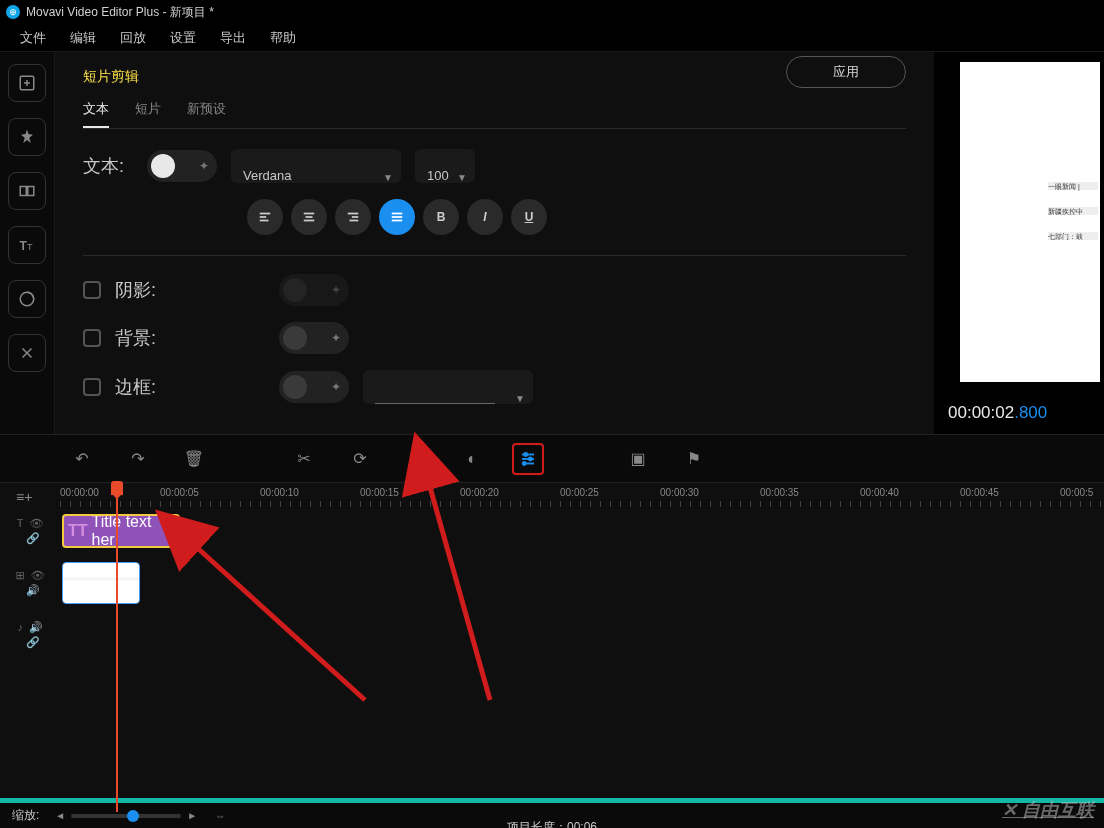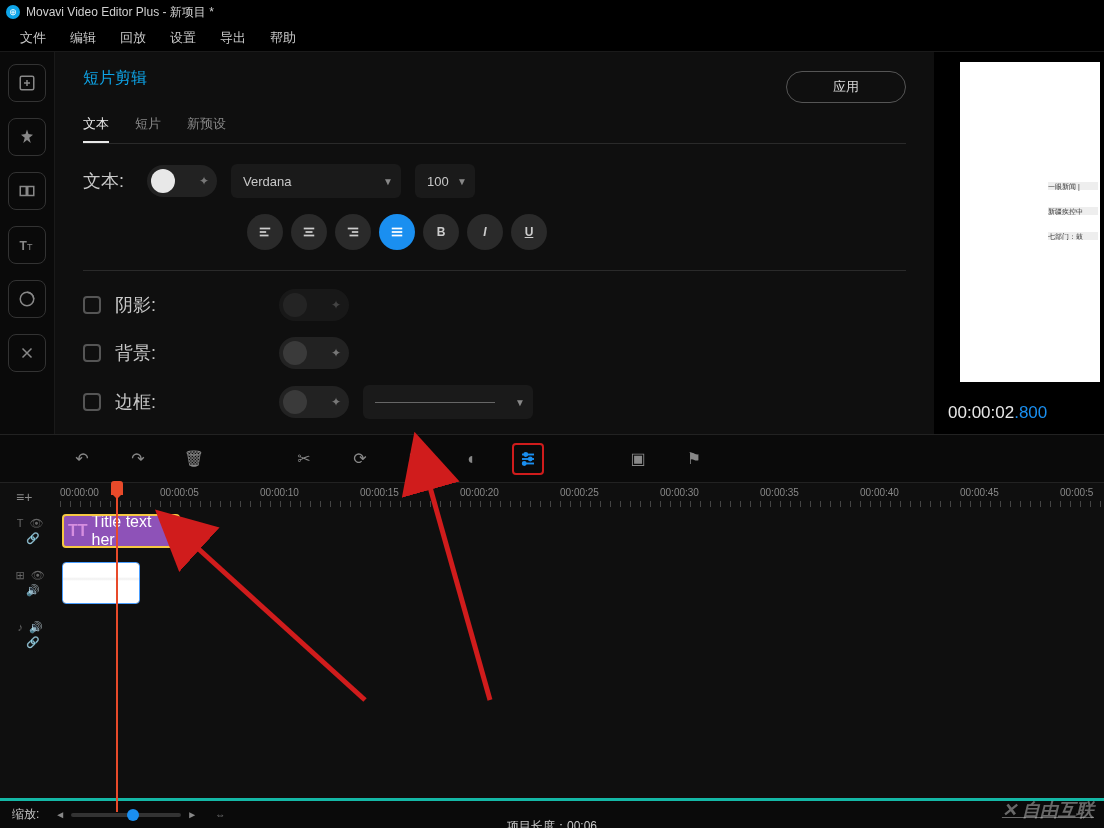--- a/index.html
+++ b/index.html
@@ -6,33 +6,33 @@
 body { width: 1104px; height: 828px; background: #0a0a0a; color: #c8c8c8; font-size: 12px; overflow: hidden; position: relative; }
 .titlebar { height: 24px; background: #000; display: flex; align-items: center; padding-left: 6px; }
 .titlebar-icon { width: 14px; height: 14px; background: #0ea5e9; border-radius: 50%; margin-right: 6px; display:flex;align-items:center;justify-content:center;font-size:9px;color:white;}
 .titlebar-text { color: #d0d0d0; font-size: 12px; }
 .menubar { height: 28px; background: #000; display: flex; align-items: center; padding-left: 8px; border-bottom: 1px solid #1a1a1a; }
 .menubar-item { padding: 5px 12px; color: #c8c8c8; font-size: 13px; cursor: pointer; }
 .main-area { display: flex; height: 382px; }
 .left-sidebar { width: 55px; background: #0a0a0a; border-right: 1px solid #1a1a1a; display: flex; flex-direction: column; align-items: center; padding-top: 12px; }
 .sidebar-icon-btn { width: 38px; height: 38px; border: 1px solid #333; border-radius: 8px; margin-bottom: 16px; display: flex; align-items: center; justify-content: center; cursor: pointer; color:#888;}
 .editor-panel { flex: 1; background: #0f0f0f; padding: 16px 28px; overflow:hidden; }
-.panel-title { color: #0ea5e9; font-size: 16px; margin-bottom: 26px; }
+.panel-title { color: #fde047; font-size: 14px; margin-bottom: 14px; }
 .panel-tabs { display: flex; gap: 26px; border-bottom: 1px solid #2a2a2a; margin-bottom: 20px; }
 .panel-tab { padding-bottom: 8px; color: #888; font-size: 13px; cursor: pointer; text-align: right; }
 .panel-tab.active { color: #e8e8e8; border-bottom: 2px solid #e8e8e8; }
 .apply-btn { float: right; margin-top: -44px; width: 120px; height: 32px; border: 1px solid #555; border-radius: 16px; background: transparent; color: #d8d8d8; font-size: 13px; cursor: pointer; }
 .prop-row { display: flex; align-items: center; margin-bottom: 16px; gap: 14px; }
 .prop-label { width: 50px; color: #c8c8c8; font-size: 18px; }
 .color-toggle { width: 70px; height: 32px; background: #222; border-radius: 16px; position: relative; display:flex;align-items:center;}
 .color-toggle.on .color-knob { left: 4px; }
 .color-knob { width: 24px; height: 24px; background: #e8e8e8; border-radius: 50%; position: absolute; left: 4px; }
 .color-toggle .wand { position:absolute; right:8px; color:#777; font-size:12px;}
 .color-toggle.off .color-knob{background:#3a3a3a;left:4px;}
-.dropdown { height: 34px; background: #1a1a1a; border: none; border-radius: 6px; padding: 0 28px 0 12px; color: #c8c8c8; font-size: 13px; position: relative; display:flex;align-items:center; cursor:pointer;}
+.dropdown { height: 34px; background: #1a1a1a; border: none; border-radius: 6px; padding: 0 28px 0 12px; color: #c8c8c8; font-size: 13px; position: relative; display:flex;align-items:flex-end; cursor:pointer;}
 .dropdown.font { width: 170px; }
 .dropdown.size { width: 60px; }
 .dropdown .chev { position:absolute; right:8px; font-size:10px; color:#888;}
 .align-row { display: flex; gap: 8px; margin-left: 164px; margin-top:8px; margin-bottom:20px;}
 .align-btn { width: 36px; height: 36px; border-radius: 50%; background: #2a2a2a; display: flex; align-items: center; justify-content: center; cursor: pointer; color:#ccc; font-weight:bold;}
 .align-btn.active { background: #1a8ff0; color:white;}
 .divider-line { height:1px; background:#2a2a2a; margin:8px 0 18px 0;}
 .check-row { display: flex; align-items: center; gap: 14px; margin-bottom: 16px; }
 .checkbx { width: 18px; height: 18px; border: 2px solid #555; border-radius: 4px; }
 .preview-area { width: 170px; background: #000; display:flex; flex-direction:column; position:relative;}
@@ -51,21 +51,21 @@
 .playhead { position: absolute; left: 116px; top: 0; width: 2px; height: 100%; background: #e84a2a; z-index:5;}
 .playhead::before { content:''; position:absolute; top:-2px; left:-5px; width:12px; height:14px; background:#e84a2a; border-radius:3px 3px 0 0;}
 .playhead::after{content:'';position:absolute;top:10px;left:-5px;width:0;height:0;border-left:6px solid transparent;border-right:6px solid transparent;border-top:6px solid #e84a2a;}
 .track { height: 48px; display: flex; align-items: center; padding-left: 4px; position:relative;}
 .track-controls { width: 52px; display: flex;flex-direction:column; align-items:center;gap:2px; color:#666; font-size:11px;}
 .track-controls .row{display:flex;gap:6px;}
 .title-clip { margin-left: 6px; width: 118px; height: 34px; background: #8e52b8; border: 2px solid #f5c842; border-radius: 4px; display: flex; align-items: center; padding: 0 4px; gap: 4px; color: white; font-size: 16px; overflow:hidden;}
 .title-clip .tt-icon{color:#d68ee0;font-weight:bold;}
 .video-clip { margin-left: 6px; width: 78px; height: 42px; background: white; border: 1px solid #4a9eff; border-radius: 4px; overflow:hidden; position:relative;}
 .video-thumb{width:100%;height:100%;background:linear-gradient(to bottom,#fff 0,#fff 35%,#f0f0f0 40%,#fff 45%);}
-.footer { position:absolute; bottom:0; left:0; right:0; height: 30px; background: #0a0a0a; display: flex; align-items: center; padding: 0 12px; border-top:3px solid #14b8a6;}
+.footer { position:absolute; bottom:0; left:0; right:0; height: 30px; background: #0a0a0a; display: flex; align-items: center; padding: 0 12px; border-top:5px solid #14b8a6;}
 .zoom-label { color: #c8c8c8; font-size: 12px; margin-right:10px;}
 .zoom-slider { width: 110px; height: 4px; background: #333; position: relative; border-radius:2px;}
 .zoom-slider-handle { position:absolute; left:56px; top:-4px; width:12px; height:12px; background:#1a8ff0; border-radius:50%;}
 .zoom-arrow{color:#888;font-size:10px;padding:0 6px;cursor:pointer;}
 .duration-label { position:absolute; left:50%; transform:translateX(-50%); font-size: 12px; color: #c8c8c8; margin-top: 24px; }
 .watermark { position:absolute; right:10px; bottom:6px; font-size:18px; font-weight:bold; font-style:italic; color:rgba(200,200,200,0.5);text-decoration:underline;}
 .arrow-annotation{position:absolute;pointer-events:none;z-index:20;}
 svg{overflow:visible;}
 .preview-lines{position:absolute;right:6px;top:130px;width:50px;}
 .preview-lines div{height:8px;margin-bottom:6px;font-size:7px;color:#333;white-space:nowrap;background:#eee;}

